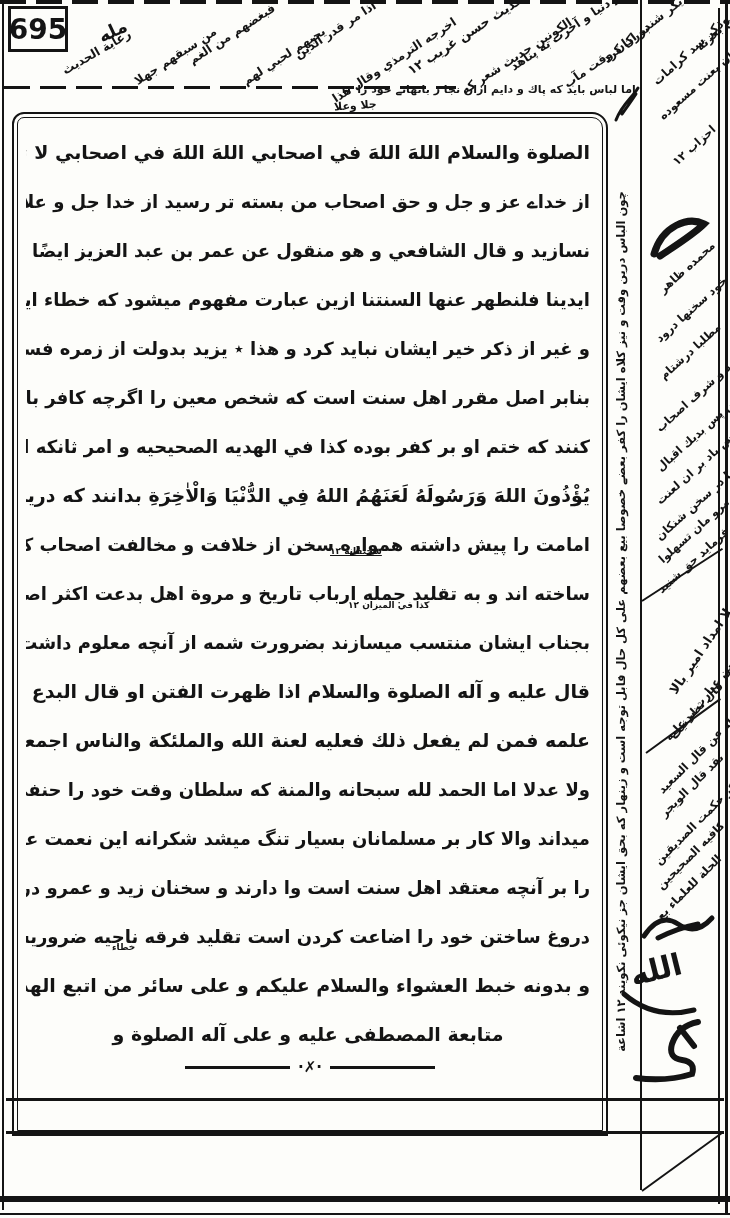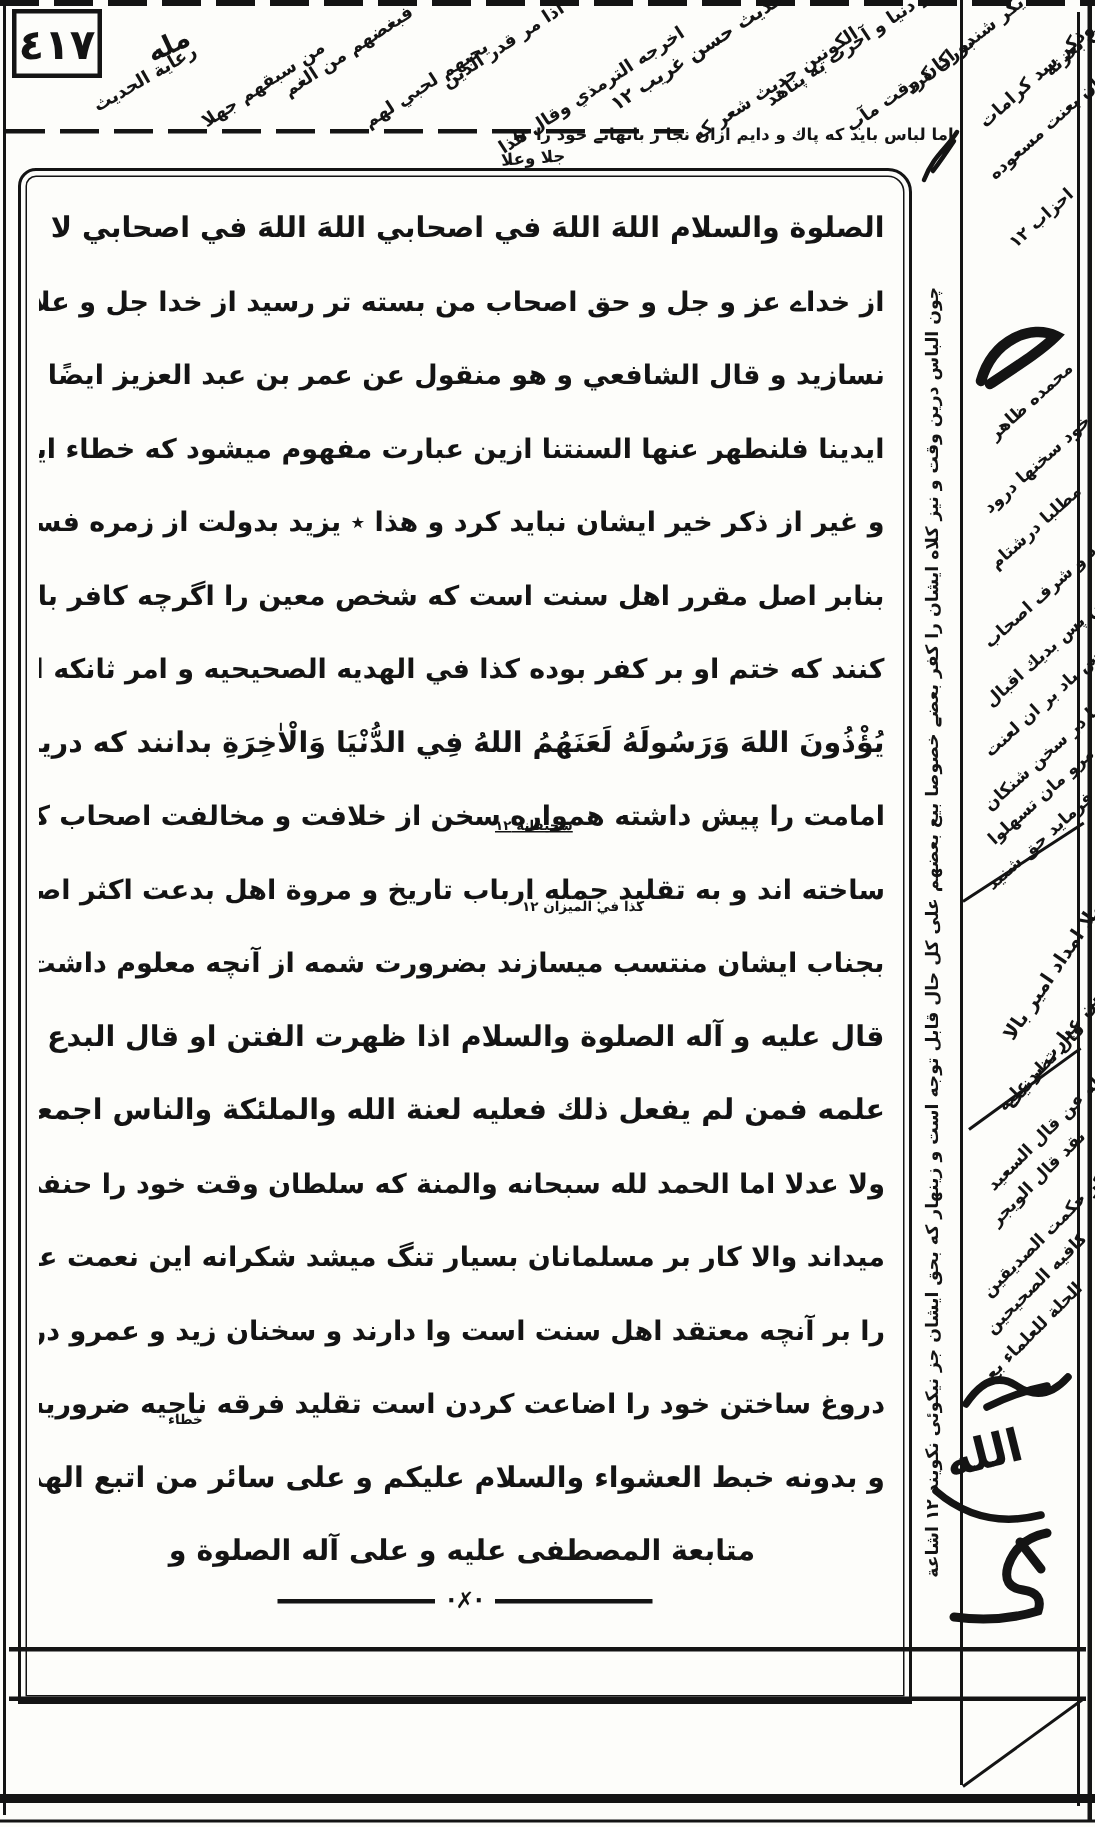--- a/index.html
+++ b/index.html
@@ -56,21 +56,21 @@
 <div class="page">
 
   <div class="dashed-h" style="left:0;top:0;width:730px;height:4px;"></div>
   <div class="rule" style="left:2px;top:2px;width:2px;height:1208px;"></div>
   <div class="rule" style="left:718px;top:8px;width:2px;height:1196px;"></div>
   <div class="rule" style="left:725px;top:4px;width:3px;height:1210px;"></div>
   <div class="rule" style="left:0;top:1196px;width:730px;height:6px;"></div>
   <div class="rule" style="left:0;top:1213px;width:730px;height:2px;"></div>
 
   <div class="folio">
-    <span>٤١٧</span>
+    <span>695</span>
   </div>
 
   <div id="header-notes">
       <div class="note" style="left: 98px; top: 22px; font-size: 18px; transform: rotate(-25deg); font-weight: 900;">مله</div>
       <div class="note" style="left: 58px; top: 46px; font-size: 12px; transform: rotate(-30deg);">رعاية الحديث</div>
       <div class="note" style="left: 128px; top: 50px; font-size: 12px; transform: rotate(-33deg);">من سبقهم جهلا</div>
       <div class="note" style="left: 182px; top: 28px; font-size: 12px; transform: rotate(-33deg);">فبغضهم من الغم</div>
       <div class="note" style="left: 236px; top: 50px; font-size: 12px; transform: rotate(-33deg);">يحبهم لحبي لهم</div>
       <div class="note" style="left: 288px; top: 24px; font-size: 12px; transform: rotate(-33deg);">اذا مر قدر الدين</div>
       <div class="note" style="left: 322px; top: 54px; font-size: 12px; transform: rotate(-33deg);">اخرجه الترمذي وقال هذا</div>

